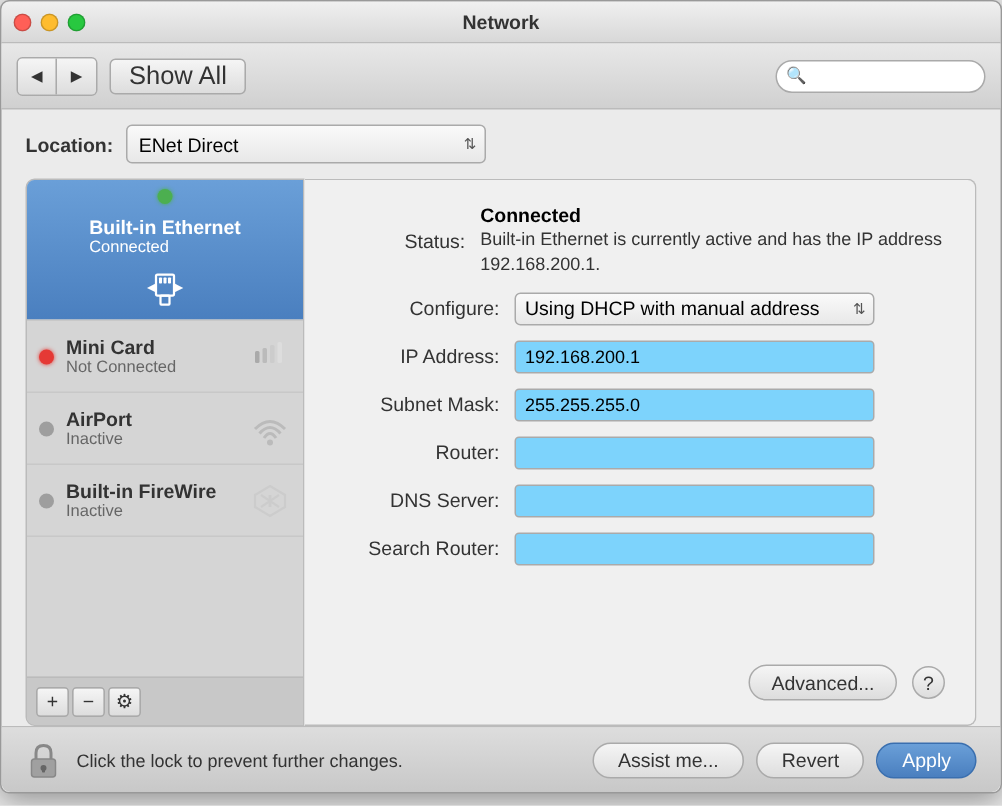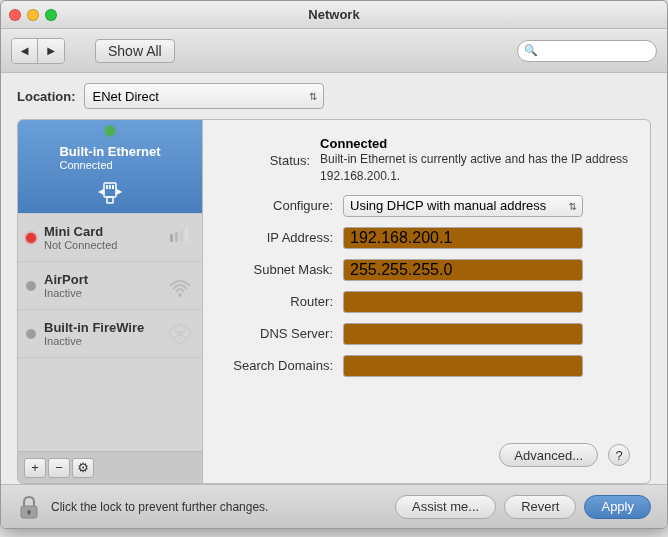--- a/index.html
+++ b/index.html
@@ -96,23 +96,22 @@
 
     .nav-btn:first-child { border-right: 1px solid #aaa; }
 
     .show-all-btn {
       height: 24px;
       padding: 0 12px;
       background: linear-gradient(to bottom, #f5f5f5, #ddd);
       border: 1px solid #aaa;
       border-radius: 4px;
       cursor: pointer;
-      font-size: 14px;
-      color: #333;
-      margin-left: 22px;
+      font-size: 17px;
+      color: #333;
     }
 
     .search-box {
       margin-left: auto;
       position: relative;
       display: flex;
       align-items: center;
     }
 
     .search-input {
@@ -334,23 +333,23 @@
       color: #333;
       line-height: 1.4;
       max-width: 270px;
     }
 
     .field-input {
       width: 240px;
       height: 22px;
       border: 1px solid #aaa;
       border-radius: 3px;
-      background: #a16207;
+      background: #7dd3fc;
       padding: 0 6px;
-      font-size: 16px;
+      font-size: 12px;
       outline: none;
     }
 
     .field-select-wrap {
       position: relative;
       display: inline-block;
       border-radius: 11px;
     }
 
     .field-select {
@@ -630,21 +629,21 @@
             <span class="field-label">Router:</span>
             <input class="field-input" type="text" value="" style="">
           </div>
 
           <div class="field-row">
             <span class="field-label">DNS Server:</span>
             <input class="field-input" type="text" value="" style="">
           </div>
 
           <div class="field-row">
-            <span class="field-label">Search Domains:</span>
+            <span class="field-label">Search Router:</span>
             <input class="field-input" type="text" value="" style="">
           </div>
 
         </div>
 
         <div class="detail-bottom">
           <button class="advanced-btn">Advanced...</button>
           <button class="help-btn">?</button>
         </div>
 

